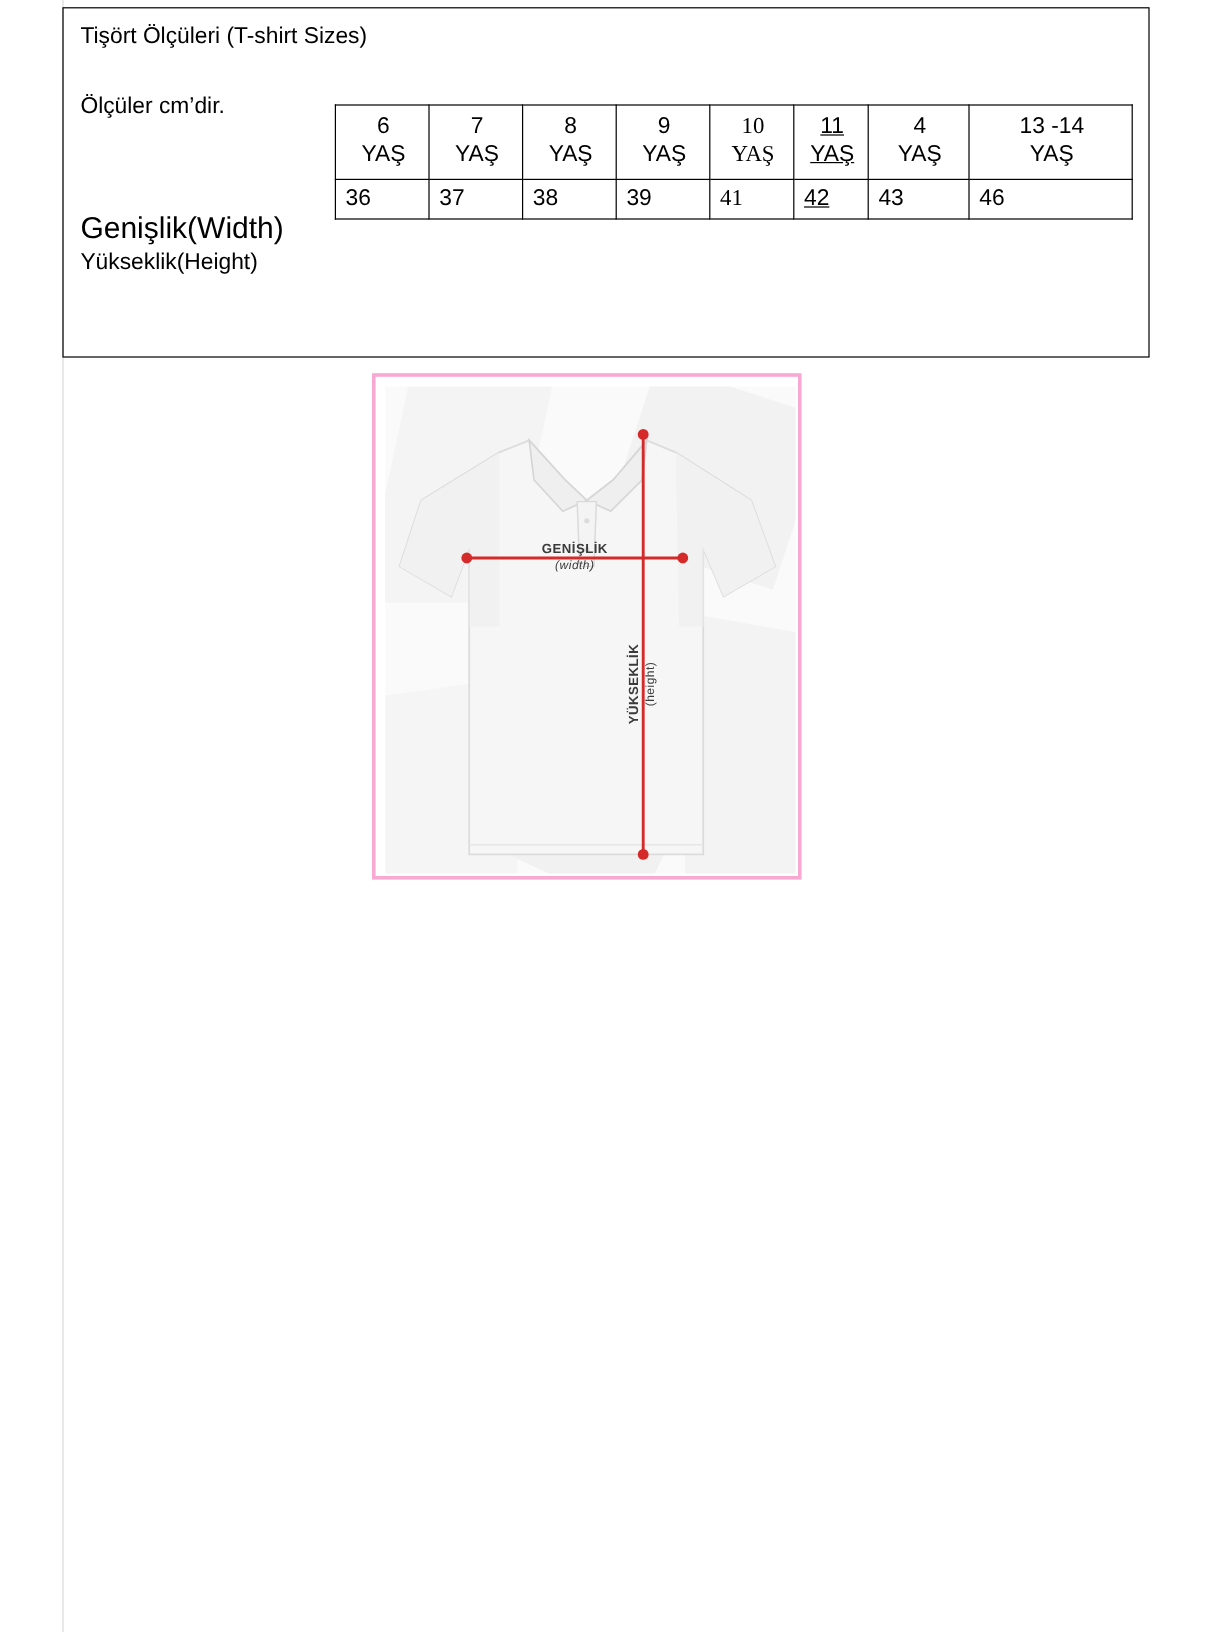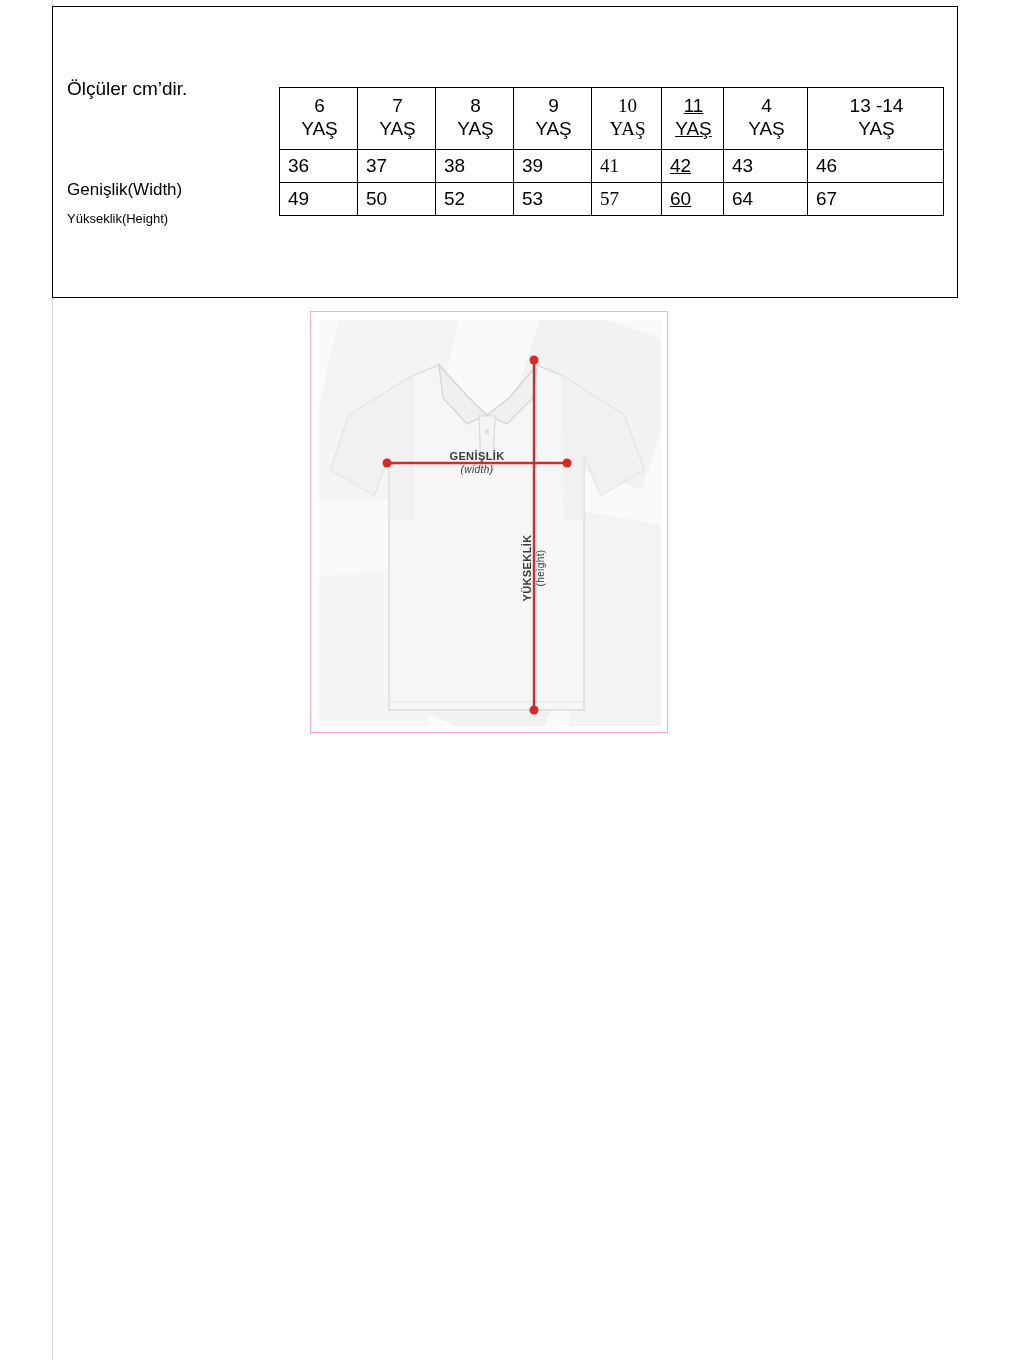--- a/index.html
+++ b/index.html
@@ -52,30 +52,30 @@
     top: 70px;
     font-size: 19px;
     line-height: 24px;
     white-space: nowrap;
   }
 
   .row-label-width {
     position: absolute;
     left: 14px;
     top: 170px;
-    font-size: 17px;
+    font-size: 25px;
     line-height: 26px;
     white-space: nowrap;
   }
 
   .row-label-height {
     position: absolute;
     left: 14px;
     top: 199px;
-    font-size: 13px;
+    font-size: 19px;
     line-height: 26px;
     white-space: nowrap;
   }
 
   
   .size-table {
     position: absolute;
     left: 226px;
     top: 80px;
     border-collapse: collapse;
@@ -108,21 +108,21 @@
   .hdr-unit { display: block; }
 
   
   .product-figure {
     position: absolute;
     left: 310px;
     top: 311px;
     width: 358px;
     height: 422px;
     background: #ffffff;
-    border: 1px solid #f9a8d4;
+    border: 3px solid #f9a8d4;
     box-sizing: border-box;
     overflow: hidden;
   }
   .figure-inner {
     position: absolute;
     left: 8px;
     top: 8px;
     width: 342px;
     height: 406px;
     background: #fafafa;
@@ -184,20 +184,21 @@
     display: block;
   }
 </style>
 </head>
 <body>
 
 <div class="page-left-rule"></div>
 
 <div class="info-box">
 
+  <div class="title-line">Tişört Ölçüleri (T-shirt Sizes)</div>
 
   <div class="unit-line">Ölçüler cm’dir.</div>
 
   <div class="row-label-width">Genişlik(Width)</div>
   <div class="row-label-height">Yükseklik(Height)</div>
 
   <table class="size-table">
     <tbody>
       <tr class="header-row">
         <td class="col-0">
@@ -236,30 +237,20 @@
       <tr>
         <td class="col-0">36</td>
         <td class="col-1">37</td>
         <td class="col-2">38</td>
         <td class="col-3">39</td>
         <td class="col-4">41</td>
         <td class="col-5">42</td>
         <td class="col-6">43</td>
         <td class="col-7">46</td>
       </tr>
-      <tr>
-        <td class="col-0">49</td>
-        <td class="col-1">50</td>
-        <td class="col-2">52</td>
-        <td class="col-3">53</td>
-        <td class="col-4">57</td>
-        <td class="col-5">60</td>
-        <td class="col-6">64</td>
-        <td class="col-7">67</td>
-      </tr>
     </tbody>
   </table>
 
 </div>
 
 <div class="product-figure">
   <div class="figure-inner">
     <div class="facet f1"></div>
     <div class="facet f2"></div>
     <div class="facet f3"></div>

